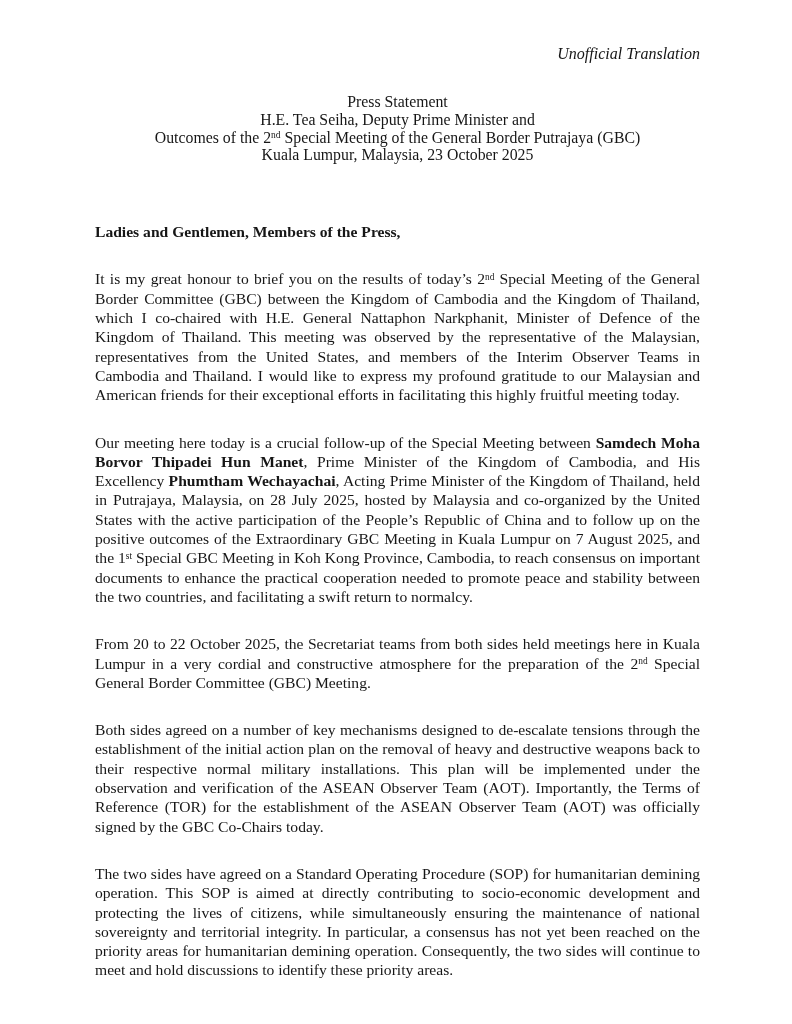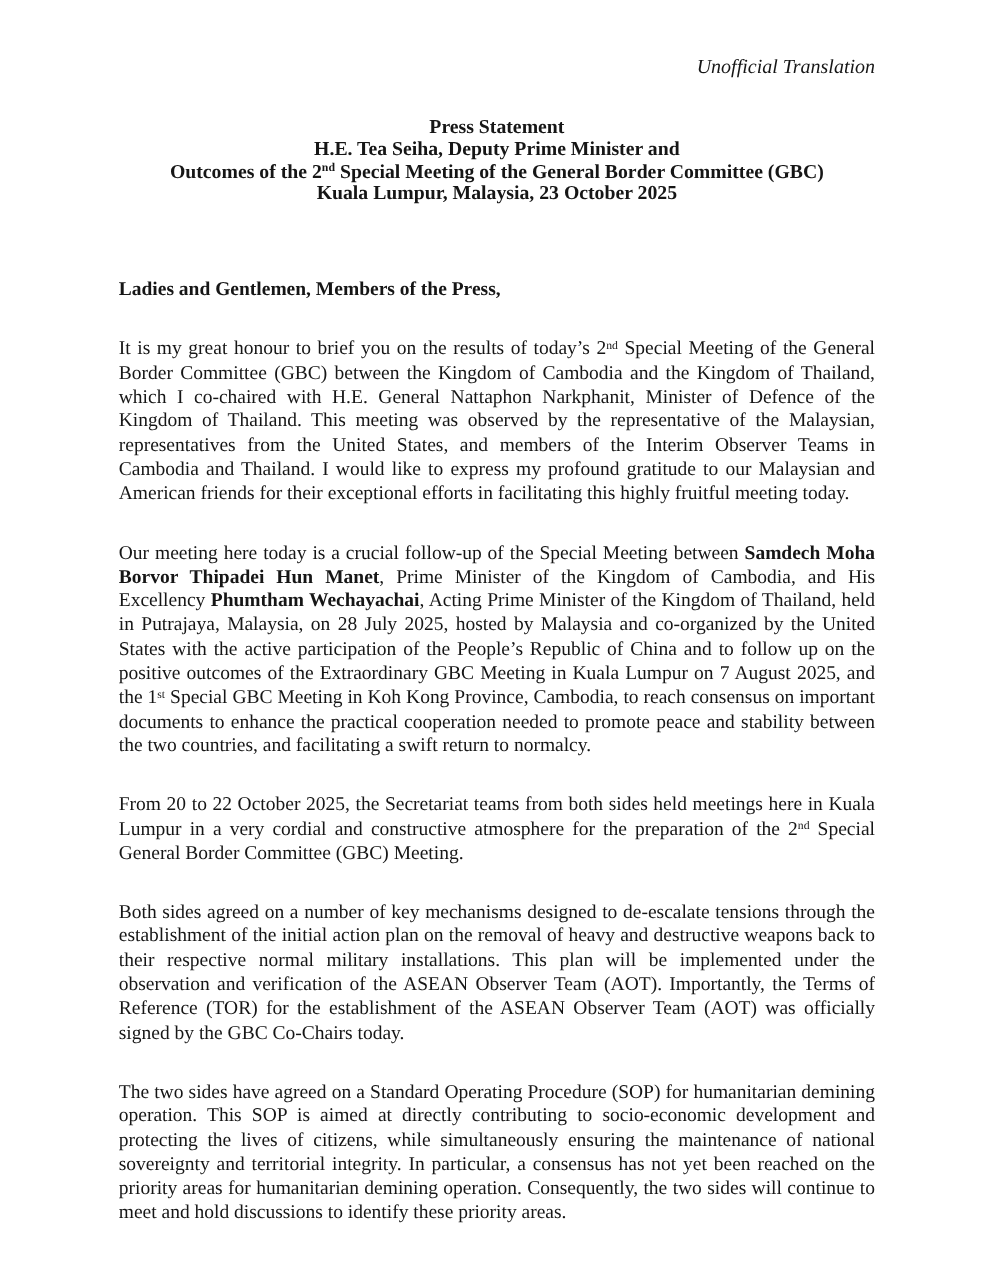--- a/index.html
+++ b/index.html
@@ -20,21 +20,21 @@
   }
   .watermark {
     text-align: right;
     font-style: italic;
     font-size: 16px;
     line-height: 19px;
   }
   .title-block {
     margin-top: 30px;
     text-align: center;
-    font-weight: bold;
+    font-weight: normal;
     font-size: 15.8px;
     line-height: 17.8px;
   }
   .body {
     margin-top: 58px;
     font-size: 15.6px;
     line-height: 19.3px;
   }
   .body p {
     margin: 28px 0 0 0;
@@ -59,21 +59,21 @@
 </head>
 <body>
 
 <div class="page">
 
   <div class="watermark">Unofficial Translation</div>
 
   <div class="title-block">
     <div class="title-line"><span>Press Statement</span></div>
     <div class="title-line"><span>H.E. Tea Seiha, Deputy Prime Minister and</span></div>
-    <div class="title-line"><span>Outcomes of the 2</span><span class="sup">nd</span><span> Special Meeting of the General Border Committee (GBC)</span></div>
+    <div class="title-line"><span>Outcomes of the 2</span><span class="sup">nd</span><span> Special Meeting of the General Border Putrajaya (GBC)</span></div>
     <div class="title-line"><span>Kuala Lumpur, Malaysia, 23 October 2025</span></div>
   </div>
 
   <div class="body">
     <p class="salutation">Ladies and Gentlemen, Members of the Press,</p>
     <p><span>It is my great honour to brief you on the results of today’s 2</span><span class="sup">nd</span><span> Special Meeting of the General Border Committee (GBC) between the Kingdom of Cambodia and the Kingdom of Thailand, which I co-chaired with H.E. General Nattaphon Narkphanit, Minister of Defence of the Kingdom of Thailand. This meeting was observed by the representative of the Malaysian, representatives from the United States, and members of the Interim Observer Teams in Cambodia and Thailand. I would like to express my profound gratitude to our Malaysian and American friends for their exceptional efforts in facilitating this highly fruitful meeting today.</span></p>
     <p><span>Our meeting here today is a crucial follow-up of the Special Meeting between </span><span class="b">Samdech Moha Borvor Thipadei Hun Manet</span><span>, Prime Minister of the Kingdom of Cambodia, and His Excellency </span><span class="b">Phumtham Wechayachai</span><span>, Acting Prime Minister of the Kingdom of Thailand, held in Putrajaya, Malaysia, on 28 July 2025, hosted by Malaysia and co-organized by the United States with the active participation of the People’s Republic of China and to follow up on the positive outcomes of the Extraordinary GBC Meeting in Kuala Lumpur on 7 August 2025, and the 1</span><span class="sup">st</span><span> Special GBC Meeting in Koh Kong Province, Cambodia, to reach consensus on important documents to enhance the practical cooperation needed to promote peace and stability between the two countries, and facilitating a swift return to normalcy.</span></p>
     <p><span>From 20 to 22 October 2025, the Secretariat teams from both sides held meetings here in Kuala Lumpur in a very cordial and constructive atmosphere for the preparation of the 2</span><span class="sup">nd</span><span> Special General Border Committee (GBC) Meeting.</span></p>
     <p><span>Both sides agreed on a number of key mechanisms designed to de-escalate tensions through the establishment of the initial action plan on the removal of heavy and destructive weapons back to their respective normal military installations. This plan will be implemented under the observation and verification of the ASEAN Observer Team (AOT). Importantly, the Terms of Reference (TOR) for the establishment of the ASEAN Observer Team (AOT) was officially signed by the GBC Co-Chairs today.</span></p>
     <p><span>The two sides have agreed on a Standard Operating Procedure (SOP) for humanitarian demining operation. This SOP is aimed at directly contributing to socio-economic development and protecting the lives of citizens, while simultaneously ensuring the maintenance of national sovereignty and territorial integrity. In particular, a consensus has not yet been reached on the priority areas for humanitarian demining operation. Consequently, the two sides will continue to meet and hold discussions to identify these priority areas.</span></p>

